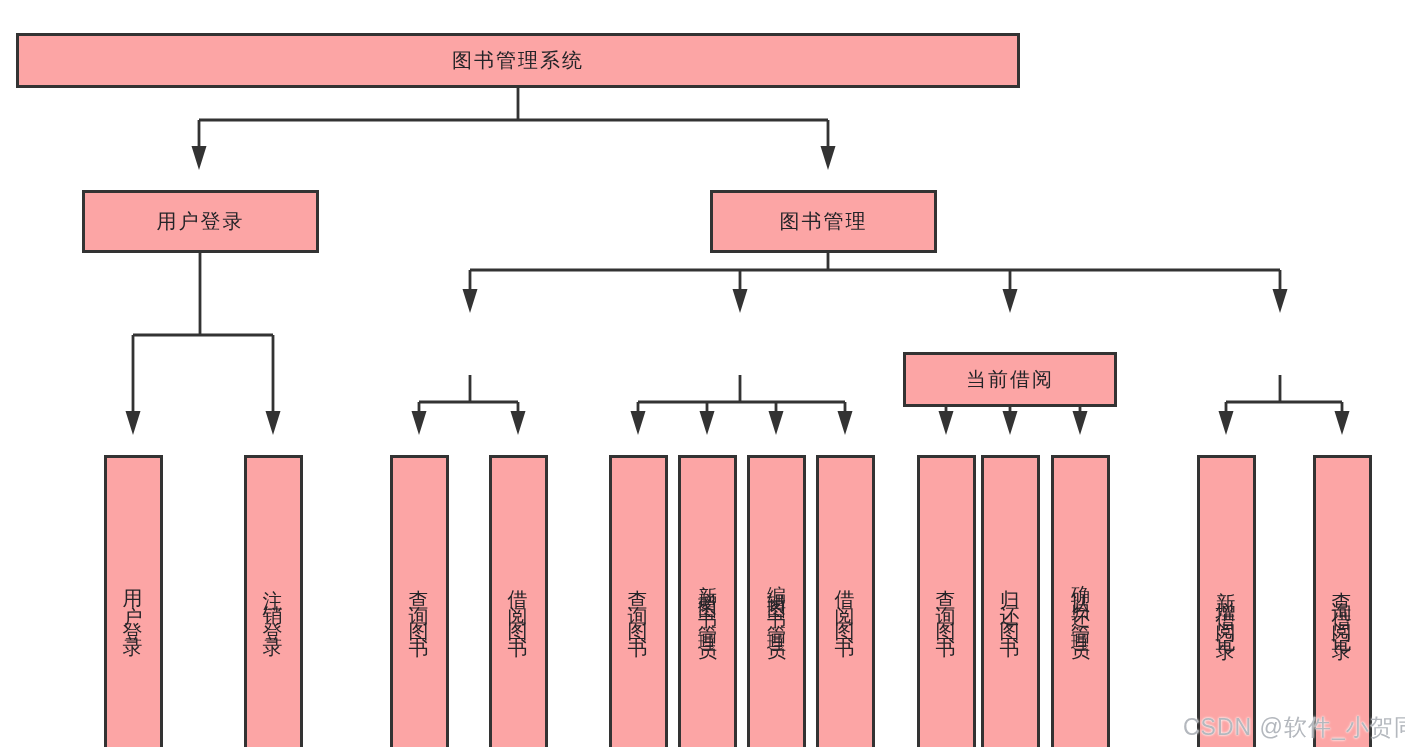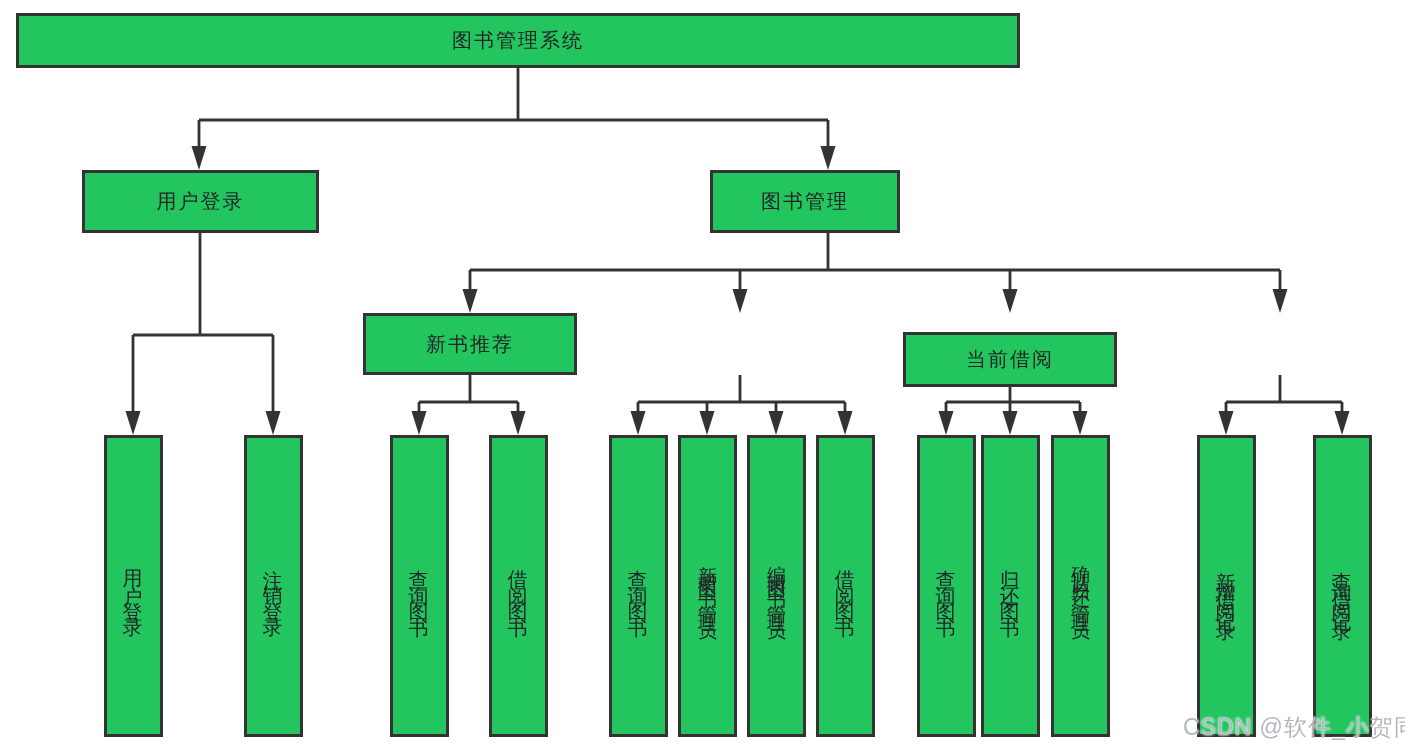--- a/index.html
+++ b/index.html
@@ -2,23 +2,23 @@
 <html><head>
 <meta charset="utf-8">
 <style>
   html,body{margin:0;padding:0;background:#ffffff;}
   #canvas{
     position:relative;width:1405px;height:747px;background:#ffffff;overflow:hidden;
     font-family:"Liberation Sans","DejaVu Sans",sans-serif;
   }
   #wires{position:absolute;left:0;top:0;width:1405px;height:747px;}
   .box{
-    position:absolute;background:#22c55e;border:3px solid #333333;box-sizing:border-box;
+    position:absolute;background:#fca5a5;border:3px solid #333333;box-sizing:border-box;
     display:flex;align-items:center;justify-content:center;
-    color:#242428;font-size:20px;letter-spacing:2px;z-index:2;
+    color:#242428;font-size:20px;letter-spacing:2px;z-index:2;margin-top:20px;
   }
   .vbox{
     writing-mode:vertical-rl;text-orientation:mixed;
     font-size:20px;letter-spacing:16px;
   }
   .ls-mid{letter-spacing:10px;}
   .ls-long{letter-spacing:8px;font-size:19px;}
   .watermark{
     position:absolute;z-index:5;color:#b4b8be;font-size:23px;letter-spacing:1px;
     text-shadow:0 0 2px rgba(255,255,255,.95),0 0 3px rgba(255,255,255,.9);
@@ -99,27 +99,24 @@
     </g>
   </svg>
 
   <div class="box" style="left:16px;top:13px;width:1004px;height:55px;">
     <span>图书管理系统</span>
   </div>
 
   <div class="box" style="left:82px;top:170px;width:237px;height:63px;">
     <span>用户登录</span>
   </div>
-  <div class="box" style="left:710px;top:170px;width:190px;height:63px;">
+  <div class="box" style="left:710px;top:170px;width:227px;height:63px;">
     <span>图书管理</span>
   </div>
 
-  <div class="box" style="left:363px;top:313px;width:214px;height:62px;">
-    <span>新书推荐</span>
-  </div>
   <div class="box" style="left:903px;top:332px;width:214px;height:55px;">
     <span>当前借阅</span>
   </div>
 
   <div class="box vbox" style="left:104px;top:435px;width:59px;height:302px;">
     <span>用户登录</span>
   </div>
   <div class="box vbox" style="left:244px;top:435px;width:59px;height:302px;">
     <span>注销登录</span>
   </div>

